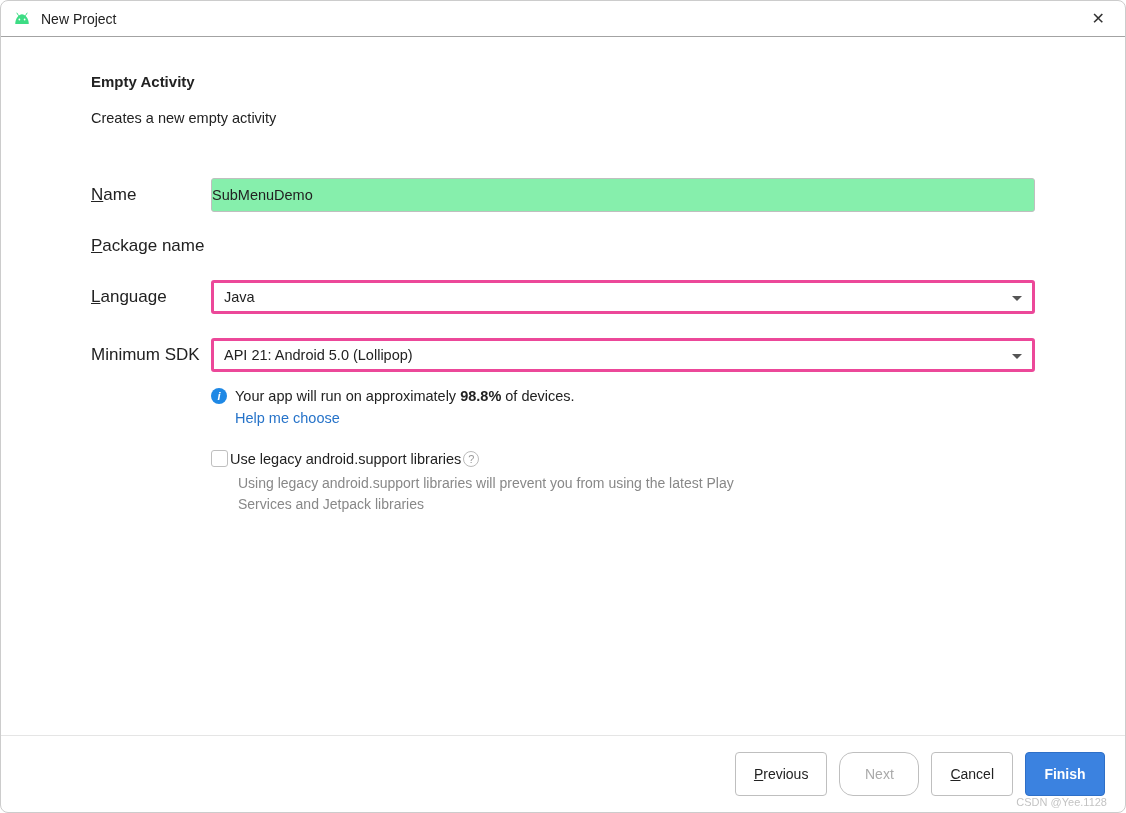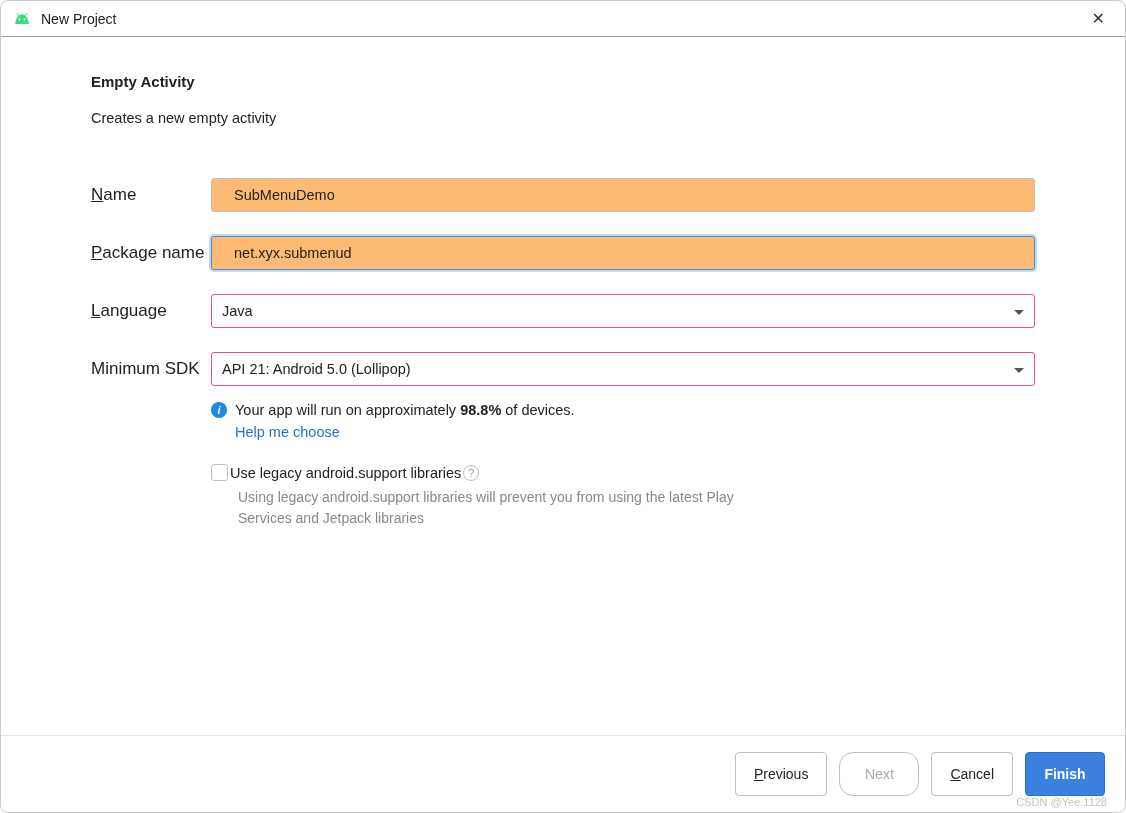--- a/index.html
+++ b/index.html
@@ -63,44 +63,44 @@
     .underline { text-decoration: underline; }
     .form-control-wrap {
       flex: 1;
       position: relative;
     }
     .text-input {
       width: 100%;
       height: 34px;
       border: 1px solid #bfbfbf;
       border-radius: 3px;
-      padding: 0 22px;
+      padding: 0 0;
       font-size: 14.5px;
       color: #222;
       font-family: inherit;
       outline: none;
-      background: #fdba74;
+      background: #86efac;
     }
     .text-input.focused {
       border: 1px solid #4a90d9;
       box-shadow: 0 0 0 2px rgba(74,144,217,0.35);
     }
     .input-with-icon { padding-right: 40px; }
     .folder-icon {
       position: absolute;
       right: 8px;
       top: 50%;
       transform: translateY(-50%);
       width: 20px; height: 16px;
       cursor: pointer;
     }
     .select {
       width: 100%;
       height: 34px;
-      border: 1px solid #ec4899;
+      border: 3px solid #ec4899;
       border-radius: 3px;
       padding: 0 32px 0 10px;
       font-size: 14.5px;
       display: flex;
       align-items: center;
       cursor: pointer;
       position: relative;
       background: #fff;
     }
     .caret-icon {
@@ -234,23 +234,20 @@
 
     <div class="form-row">
       <div class="form-label"><span class="underline">N</span><span>ame</span></div>
       <div class="form-control-wrap">
         <input class="text-input" value="SubMenuDemo" style="">
       </div>
     </div>
 
     <div class="form-row">
       <div class="form-label"><span class="underline">P</span>ackage name</div>
-      <div class="form-control-wrap">
-        <input class="text-input focused" value="net.xyx.submenud" style="">
-      </div>
     </div>
 
 
     <div class="form-row">
       <div class="form-label"><span class="underline">L</span>anguage</div>
       <div class="form-control-wrap">
         <div class="select">
           <span>Java</span>
           <span class="caret-icon">
             <svg width="10" height="6" viewBox="0 0 10 6">

